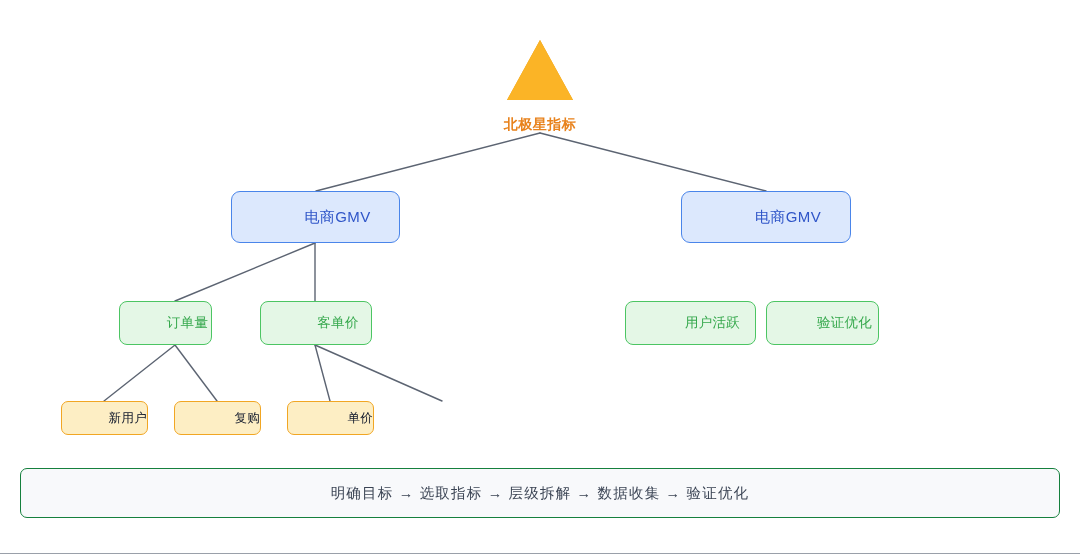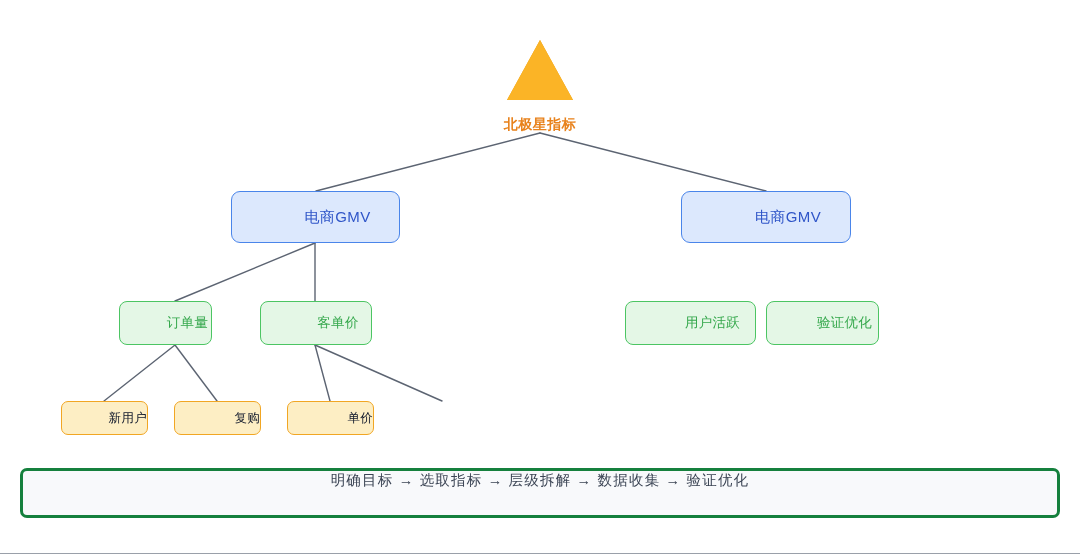--- a/index.html
+++ b/index.html
@@ -102,23 +102,24 @@
 
   
   #footer-panel {
     position: absolute;
     left: 20px;
     top: 468px;
     width: 1040px;
     height: 50px;
     box-sizing: border-box;
     background: #f8f9fb;
-    border: 3px solid #15803d;
+    border: 1px solid #15803d;
     border-radius: 7px;
     display: flex;
+    align-items: center;
     justify-content: center;
   }
   #footer-text {
     font-size: 14.5px;
     color: #3b4454;
     letter-spacing: 1.2px;
   }
 
   #bottom-rule {
     position: absolute;

